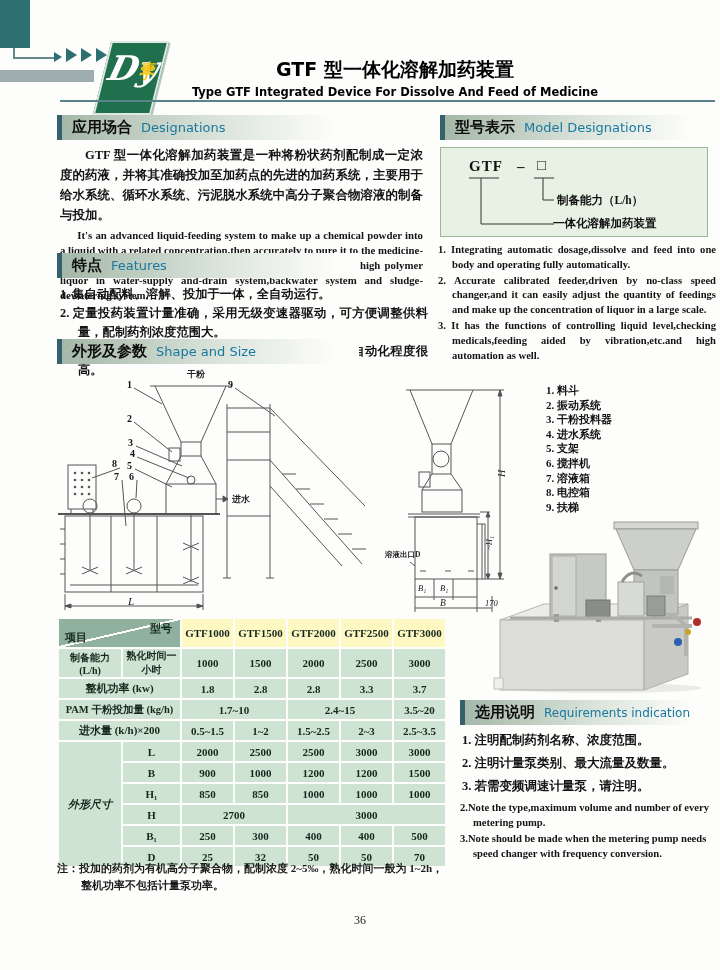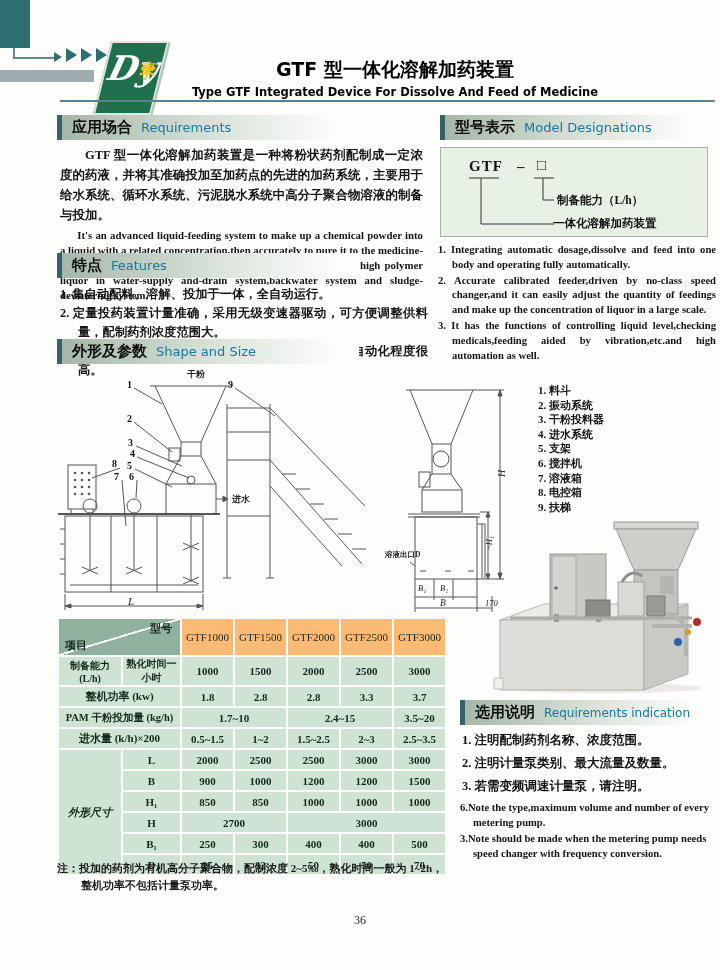--- a/index.html
+++ b/index.html
@@ -36,28 +36,28 @@
   .en-feat{font-size:10.6px;font-weight:600;line-height:1.4;padding-left:14px;text-indent:-14px;
            text-align:justify;color:#141414;margin-bottom:1px;}
   
   .model-box{background:#e7f1e4;border:1px solid #9cb89c;}
   .model-code{font-size:15px;font-weight:bold;letter-spacing:1px;color:#111;}
   .model-label{font-size:11.5px;font-weight:bold;color:#111;}
   
   .dwg-label{font-size:9px;font-weight:bold;color:#222;white-space:nowrap;}
   .dim-label{font-size:9px;color:#222;font-style:italic;white-space:nowrap;}
   .callout{font-size:10px;font-weight:bold;color:#111;}
-  .parts-list{font-size:11px;font-weight:600;line-height:14.6px;color:#141414;white-space:nowrap;}
+  .parts-list{font-size:11px;font-weight:600;line-height:14.6px;color:#141414;white-space:nowrap;margin-left:8px;}
   .vert{transform:rotate(-90deg);transform-origin:center;}
   
   table.spec{border-collapse:separate;border-spacing:2px;background:#fdfdfc;table-layout:fixed;}
   table.spec td{background:#cfe3d2;text-align:center;vertical-align:middle;font-size:11px;
                 color:#15281c;height:19px;padding:0 1px;font-weight:600;
                 font-family:"Liberation Serif","DejaVu Serif",serif;}
-  table.spec td.hd{background:#fdba74;font-weight:normal;color:#17291e;height:36px;}
+  table.spec td.hd{background:#fef9c3;font-weight:bold;color:#17291e;height:28px;}
   td.corner{position:relative;background:#8fb19e !important;
     background-image:linear-gradient(to bottom right,transparent calc(50% - 1px),#fdfdfc calc(50% - 1px),
     #fdfdfc calc(50% + 1px),transparent calc(50% + 1px)) !important;}
   .corner-top{position:absolute;top:2px;right:8px;font-size:11px;font-weight:bold;}
   .corner-bottom{position:absolute;bottom:2px;left:6px;font-size:11px;font-weight:bold;}
   .note{font-size:11px;font-weight:600;color:#1a1a1a;line-height:1.55;}
   
   .req-zh{font-size:12.5px;font-weight:600;line-height:1.85;color:#141414;}
   .req-en{font-size:10.6px;font-weight:600;line-height:1.45;padding-left:13px;text-indent:-13px;color:#141414;}
   .page-num{font-size:12px;color:#222;}
@@ -81,21 +81,21 @@
 
 <div class="abs" style="left:150px;top:57px;width:490px;text-align:center;">
   <div class="title-zh">GTF 型一体化溶解加药装置</div>
   <div class="title-en" style="margin-top:2px;">Type GTF Integrated Device For Dissolve And Feed of Medicine</div>
 </div>
 <div class="abs hr" style="left:60px;top:100px;width:655px;"></div>
 
 <div class="abs sec-head" style="left:57px;top:115px;width:302px;">
   <span class="sec-accent"></span>
   <span class="sec-zh">应用场合</span>
-  <span class="sec-en">Requirements</span>
+  <span class="sec-en">Designations</span>
 </div>
 <div class="abs" style="left:60px;top:145px;width:363px;">
   <div class="zh-body">GTF 型一体化溶解加药装置是一种将粉状药剂配制成一定浓度的药液，并将其准确投加至加药点的先进的加药系统，主要用于给水系统、循环水系统、污泥脱水系统中高分子聚合物溶液的制备与投加。</div>
   <div class="en-body" style="margin-top:3px;">It's an advanced liquid-feeding system to make up a chemical powder into a liquid with a related concentration,then accurately to pure it to the medicine-feeding point.It's mainly used for the preparation and feed of high polymer liquor in water-supply and-drain system,backwater system and sludge-dewatering system.</div>
 </div>
 
 <div class="abs sec-head" style="left:440px;top:115px;width:272px;">
   <span class="sec-accent"></span>
   <span class="sec-zh">型号表示</span>
   <span class="sec-en">Model Designations</span>
@@ -406,17 +406,17 @@
   <span class="sec-accent"></span>
   <span class="sec-zh">选用说明</span>
   <span class="sec-en" style="font-size:12px;">Requirements indication</span>
 </div>
 <div class="abs" style="left:462px;top:729px;width:252px;">
   <div class="req-zh">1. 注明配制药剂名称、浓度范围。</div>
   <div class="req-zh">2. 注明计量泵类别、最大流量及数量。</div>
   <div class="req-zh">3. 若需变频调速计量泵，请注明。</div>
 </div>
 <div class="abs" style="left:460px;top:800px;width:256px;">
-  <div class="req-en">6.Note the type,maximum volume and number of every metering pump.</div>
+  <div class="req-en">2.Note the type,maximum volume and number of every metering pump.</div>
   <div class="req-en">3.Note should be made when the metering pump needs speed changer with frequency conversion.</div>
 </div>
 
 <span class="abs page-num" style="left:346px;top:913px;width:28px;text-align:center;">36</span>
 
 </body></html>

